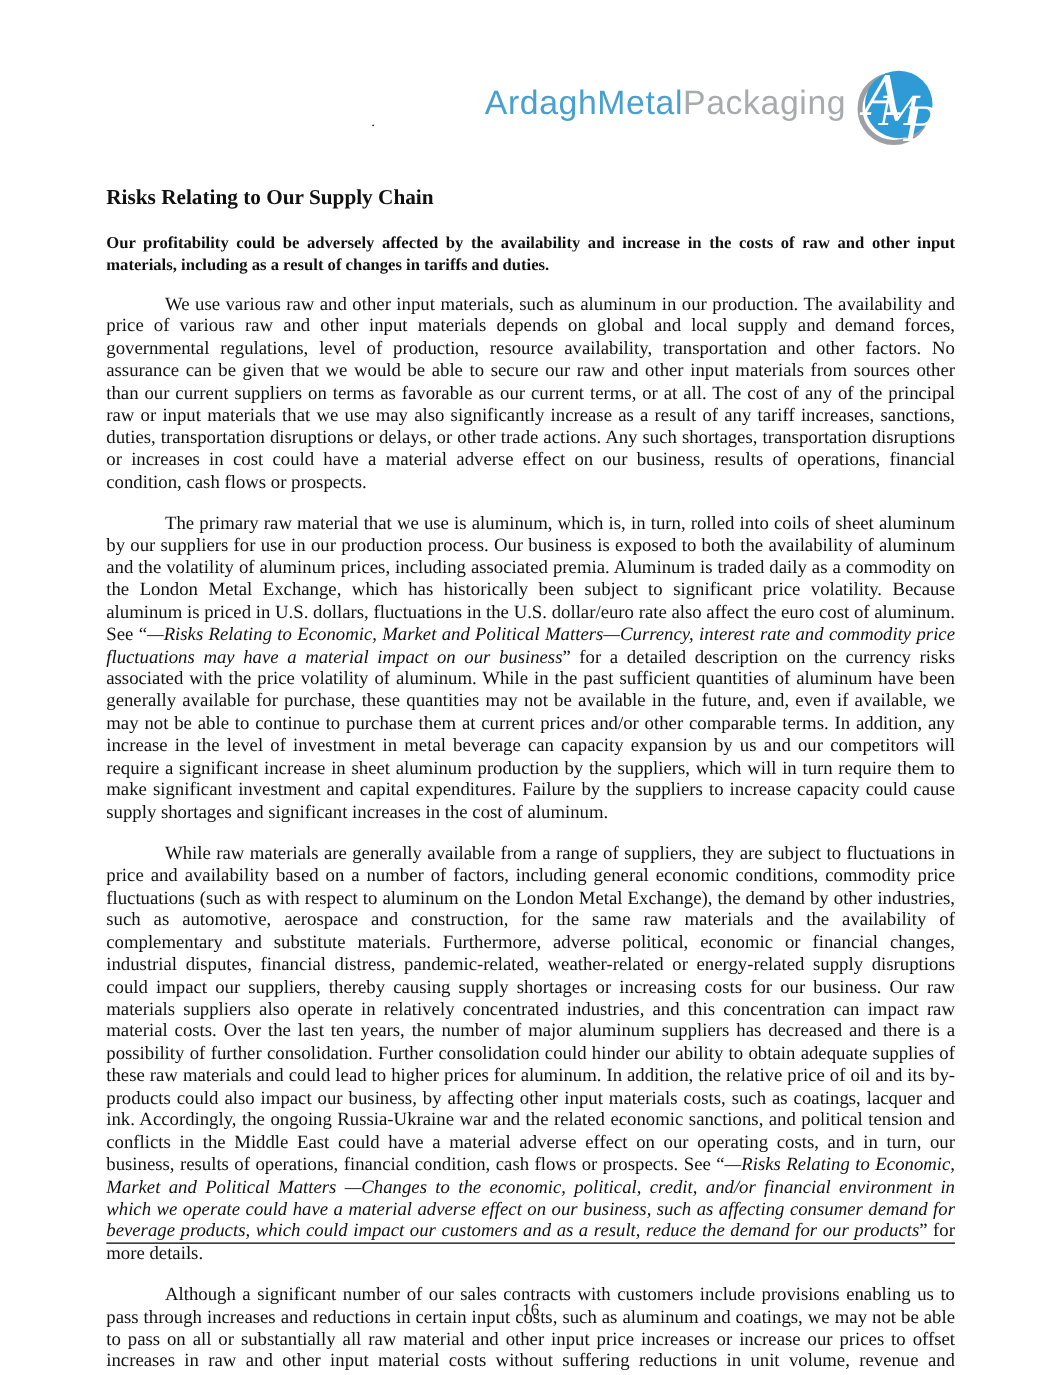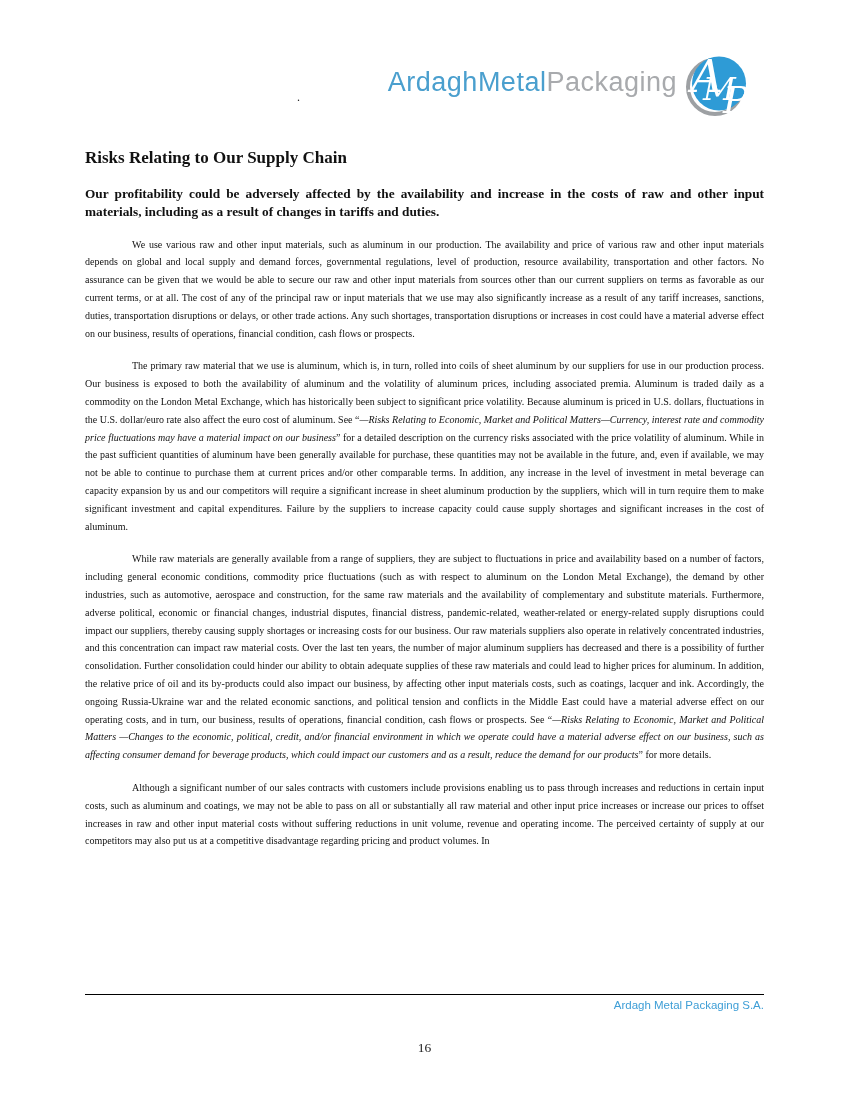--- a/index.html
+++ b/index.html
@@ -44,21 +44,21 @@
     font-size:17px; font-weight:bold;
   }
   .risk-statement {
     margin:0 0 15px 0;
     font-size:13.3px; font-weight:bold; 
     line-height:17.8px;
     text-align:justify;
   }
   .body-para {
     margin:0 0 15px 0;
-    font-size:10px;
+    font-size:15px;
     line-height:17.8px;
     text-align:justify;
     text-indent:47px;
   }
   .body-para i { font-style:italic; }
   
   .footer-rule {
     position:absolute;
     top:994px; left:85px; width:679px;
     border-top:1px solid #000000;
@@ -109,16 +109,15 @@
     <p class="body-para">We use various raw and other input materials, such as aluminum in our production. The availability and price of various raw and other input materials depends on global and local supply and demand forces, governmental regulations, level of production, resource availability, transportation and other factors. No assurance can be given that we would be able to secure our raw and other input materials from sources other than our current suppliers on terms as favorable as our current terms, or at all. The cost of any of the principal raw or input materials that we use may also significantly increase as a result of any tariff increases, sanctions, duties, transportation disruptions or delays, or other trade actions. Any such shortages, transportation disruptions or increases in cost could have a material adverse effect on our business, results of operations, financial condition, cash flows or prospects.</p>
 
     <p class="body-para"><span>The primary raw material that we use is aluminum, which is, in turn, rolled into coils of sheet aluminum by our suppliers for use in our production process. Our business is exposed to both the availability of aluminum and the volatility of aluminum prices, including associated premia. Aluminum is traded daily as a commodity on the London Metal Exchange, which has historically been subject to significant price volatility. Because aluminum is priced in U.S. dollars, fluctuations in the U.S. dollar/euro rate also affect the euro cost of aluminum. See “</span><i>—Risks Relating to Economic, Market and Political Matters—Currency, interest rate and commodity price fluctuations may have a material impact on our business</i><span>” for a detailed description on the currency risks associated with the price volatility of aluminum. While in the past sufficient quantities of aluminum have been generally available for purchase, these quantities may not be available in the future, and, even if available, we may not be able to continue to purchase them at current prices and/or other comparable terms. In addition, any increase in the level of investment in metal beverage can capacity expansion by us and our competitors will require a significant increase in sheet aluminum production by the suppliers, which will in turn require them to make significant investment and capital expenditures. Failure by the suppliers to increase capacity could cause supply shortages and significant increases in the cost of aluminum.</span></p>
 
     <p class="body-para"><span>While raw materials are generally available from a range of suppliers, they are subject to fluctuations in price and availability based on a number of factors, including general economic conditions, commodity price fluctuations (such as with respect to aluminum on the London Metal Exchange), the demand by other industries, such as automotive, aerospace and construction, for the same raw materials and the availability of complementary and substitute materials. Furthermore, adverse political, economic or financial changes, industrial disputes, financial distress, pandemic-related, weather-related or energy-related supply disruptions could impact our suppliers, thereby causing supply shortages or increasing costs for our business. Our raw materials suppliers also operate in relatively concentrated industries, and this concentration can impact raw material costs. Over the last ten years, the number of major aluminum suppliers has decreased and there is a possibility of further consolidation. Further consolidation could hinder our ability to obtain adequate supplies of these raw materials and could lead to higher prices for aluminum. In addition, the relative price of oil and its by-products could also impact our business, by affecting other input materials costs, such as coatings, lacquer and ink. Accordingly, the ongoing Russia-Ukraine war and the related economic sanctions, and political tension and conflicts in the Middle East could have a material adverse effect on our operating costs, and in turn, our business, results of operations, financial condition, cash flows or prospects. See “</span><i>—Risks Relating to Economic, Market and Political Matters —Changes to the economic, political, credit, and/or financial environment in which we operate could have a material adverse effect on our business, such as affecting consumer demand for beverage products, which could impact our customers and as a result, reduce the demand for our products</i><span>” for more details.</span></p>
 
     <p class="body-para">Although a significant number of our sales contracts with customers include provisions enabling us to pass through increases and reductions in certain input costs, such as aluminum and coatings, we may not be able to pass on all or substantially all raw material and other input price increases or increase our prices to offset increases in raw and other input material costs without suffering reductions in unit volume, revenue and operating income. The perceived certainty of supply at our competitors may also put us at a competitive disadvantage regarding pricing and product volumes. In</p>
   </div>
 
   <div class="footer-rule"></div>
-  <div class="footer-company">Ardagh Metal Packaging S.A.</div>
   <div class="page-number">16</div>
 
 </div>
 
 </body></html>

